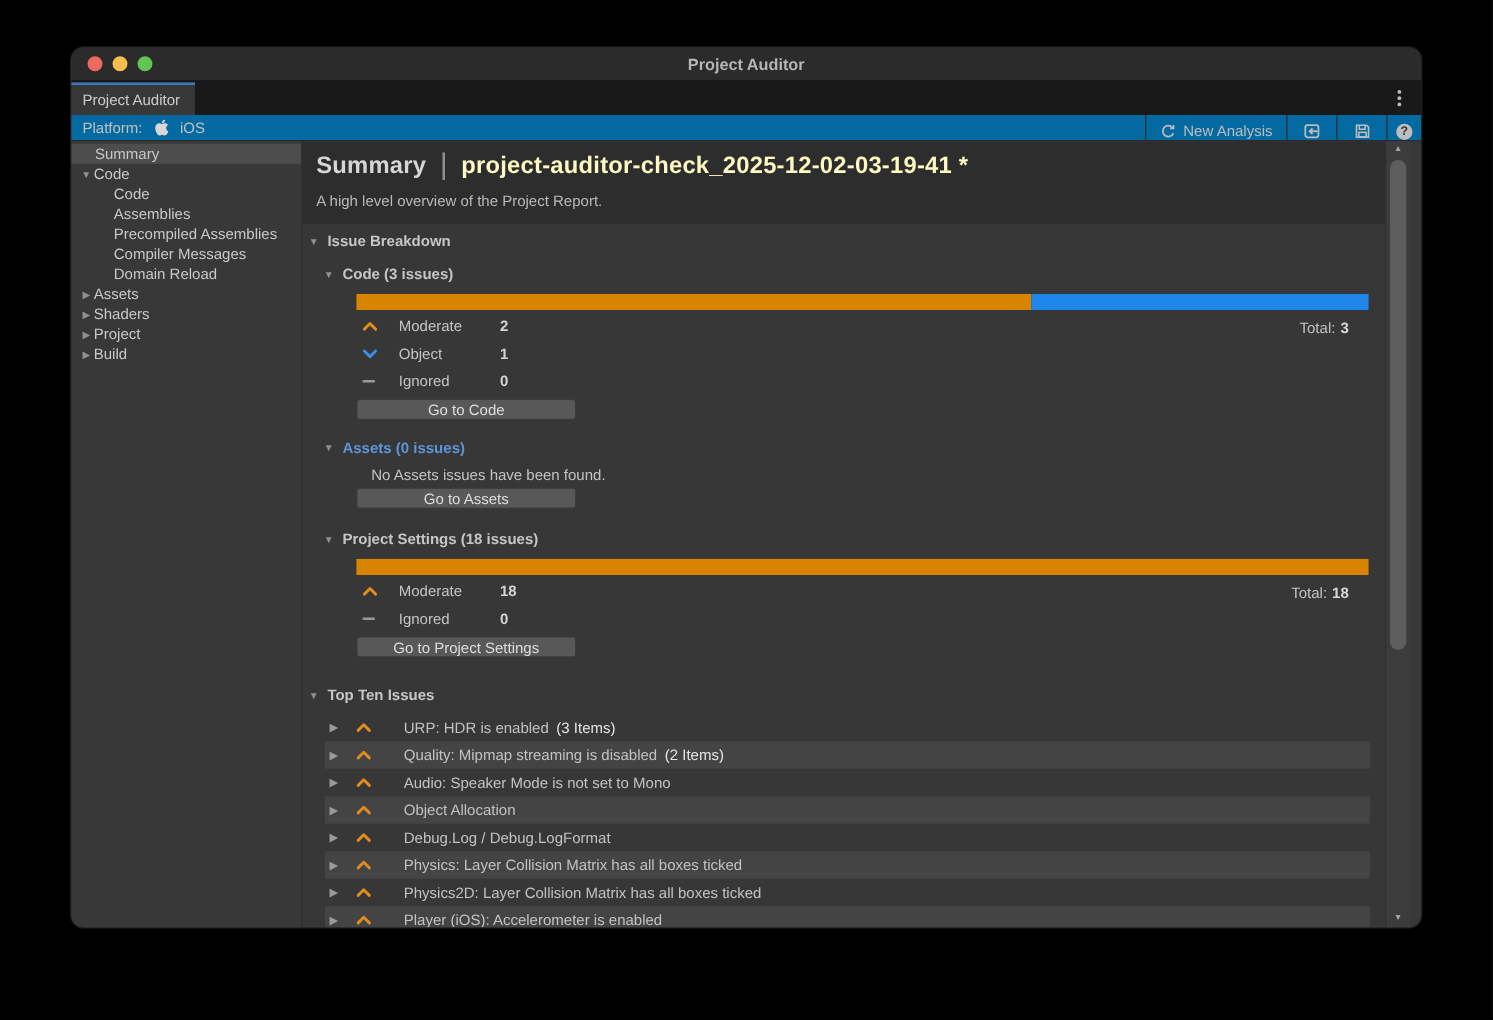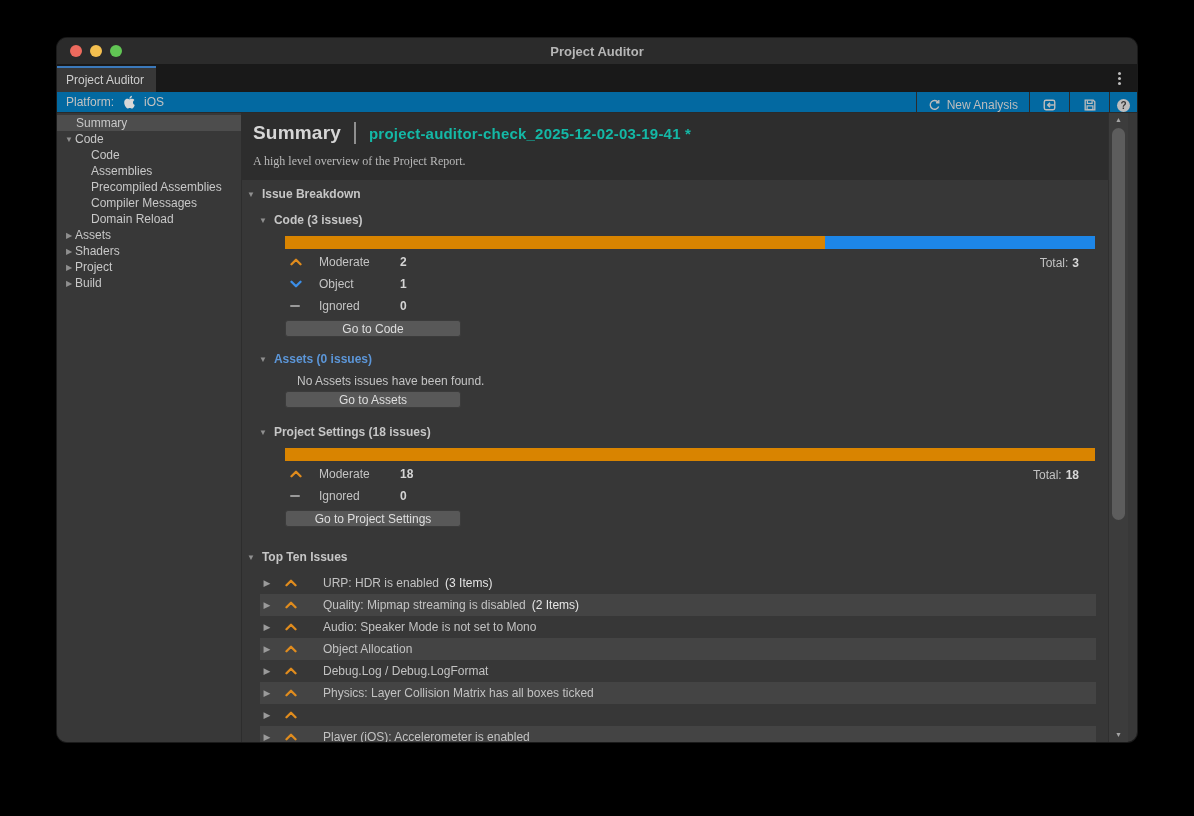--- a/index.html
+++ b/index.html
@@ -48,22 +48,22 @@
   .ind-leaf1 { padding-left:19px; }
   .ind-root  { padding-left:6px; }
   .ind-child { padding-left:34px; }
 
   .main { flex:1; background:#373737; border-left:1px solid #2d2d2d; display:flex;
           flex-direction:column; overflow:hidden; }
   .main-header { background:#2D2D2D; padding:9px 12px 11px 11px; flex:0 0 auto; }
   .title-row { display:flex; align-items:center; gap:13px; }
   .page-title { font-size:19px; font-weight:bold; color:#d6d6d6; letter-spacing:.2px; }
   .pipe { width:2px; height:22px; background:#8f8f8f; }
-  .report-name { font-size:15px; font-weight:bold; color:#14b8a6; letter-spacing:.2px; }
-  .subtitle { margin-top:10px; font-size:12px; color:#b9b9b9;font-family:Liberation Serif, serif; }
+  .report-name { font-size:19px; font-weight:bold; color:#fef9c3; letter-spacing:.2px; }
+  .subtitle { margin-top:10px; font-size:12px; color:#b9b9b9; }
 
   .main-body { flex:1; overflow:hidden; padding:7px 6px 0 5px; }
   .foldout { display:flex; align-items:center; gap:7px; font-size:12px; font-weight:bold; color:#c6c6c6; cursor:pointer; }
   .foldout .tri { width:auto; }
   .sub-section { margin-left:12px; }
 
   .bar { height:13px; display:flex; margin:9px 7px 0 26px; overflow:hidden; }
   .seg-moderate { background:#D98400; }
   .seg-minor { background:#1D86E8; }
 
@@ -380,20 +380,21 @@
                 </span>
               <span class="issue-text">Physics: Layer Collision Matrix has all boxes ticked</span>
             </div>
             <div class="issue-row">
               <span class="expander">▶</span>
               <span class="sev-icon">
                   <svg width="12" height="8" viewBox="0 0 12 8">
                     <polyline points="1.5,6.3 6,1.8 10.5,6.3" fill="none" stroke="#E08C1E" stroke-width="2.3" stroke-linecap="round" stroke-linejoin="round"></polyline>
                   </svg>
                 </span>
+              <span class="issue-text">Physics2D: Layer Collision Matrix has all boxes ticked</span>
             </div>
             <div class="issue-row alt">
               <span class="expander">▶</span>
               <span class="sev-icon">
                   <svg width="12" height="8" viewBox="0 0 12 8">
                     <polyline points="1.5,6.3 6,1.8 10.5,6.3" fill="none" stroke="#E08C1E" stroke-width="2.3" stroke-linecap="round" stroke-linejoin="round"></polyline>
                   </svg>
                 </span>
               <span class="issue-text">Player (iOS): Accelerometer is enabled</span>
             </div>

